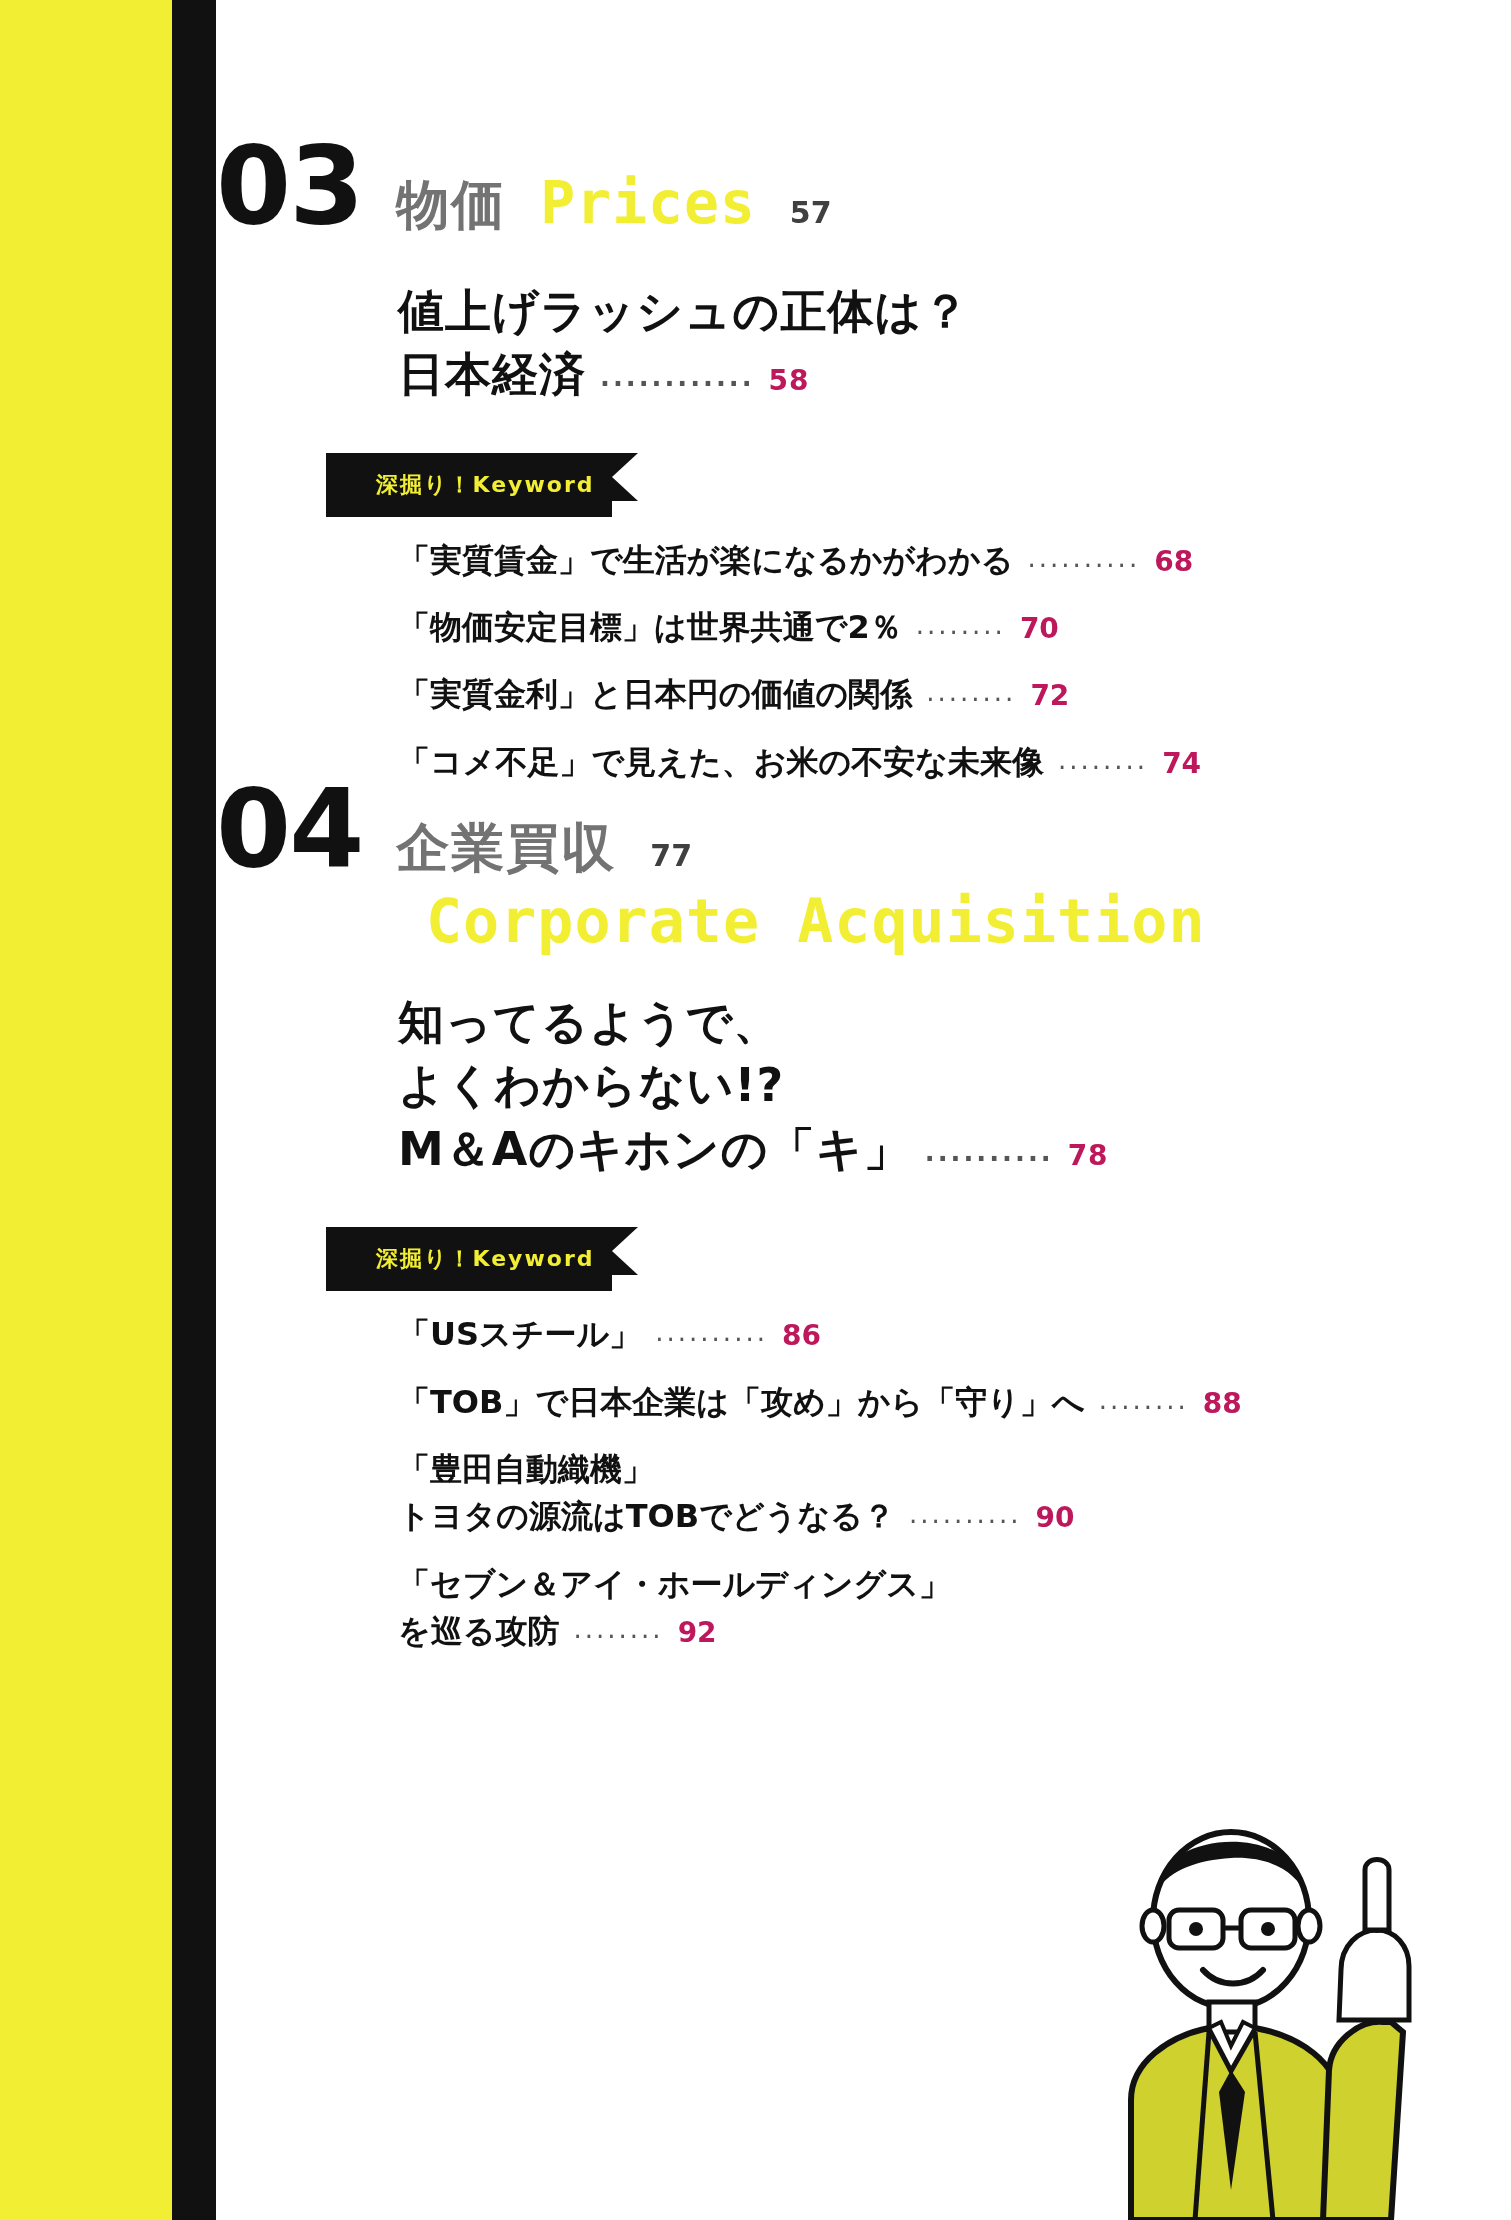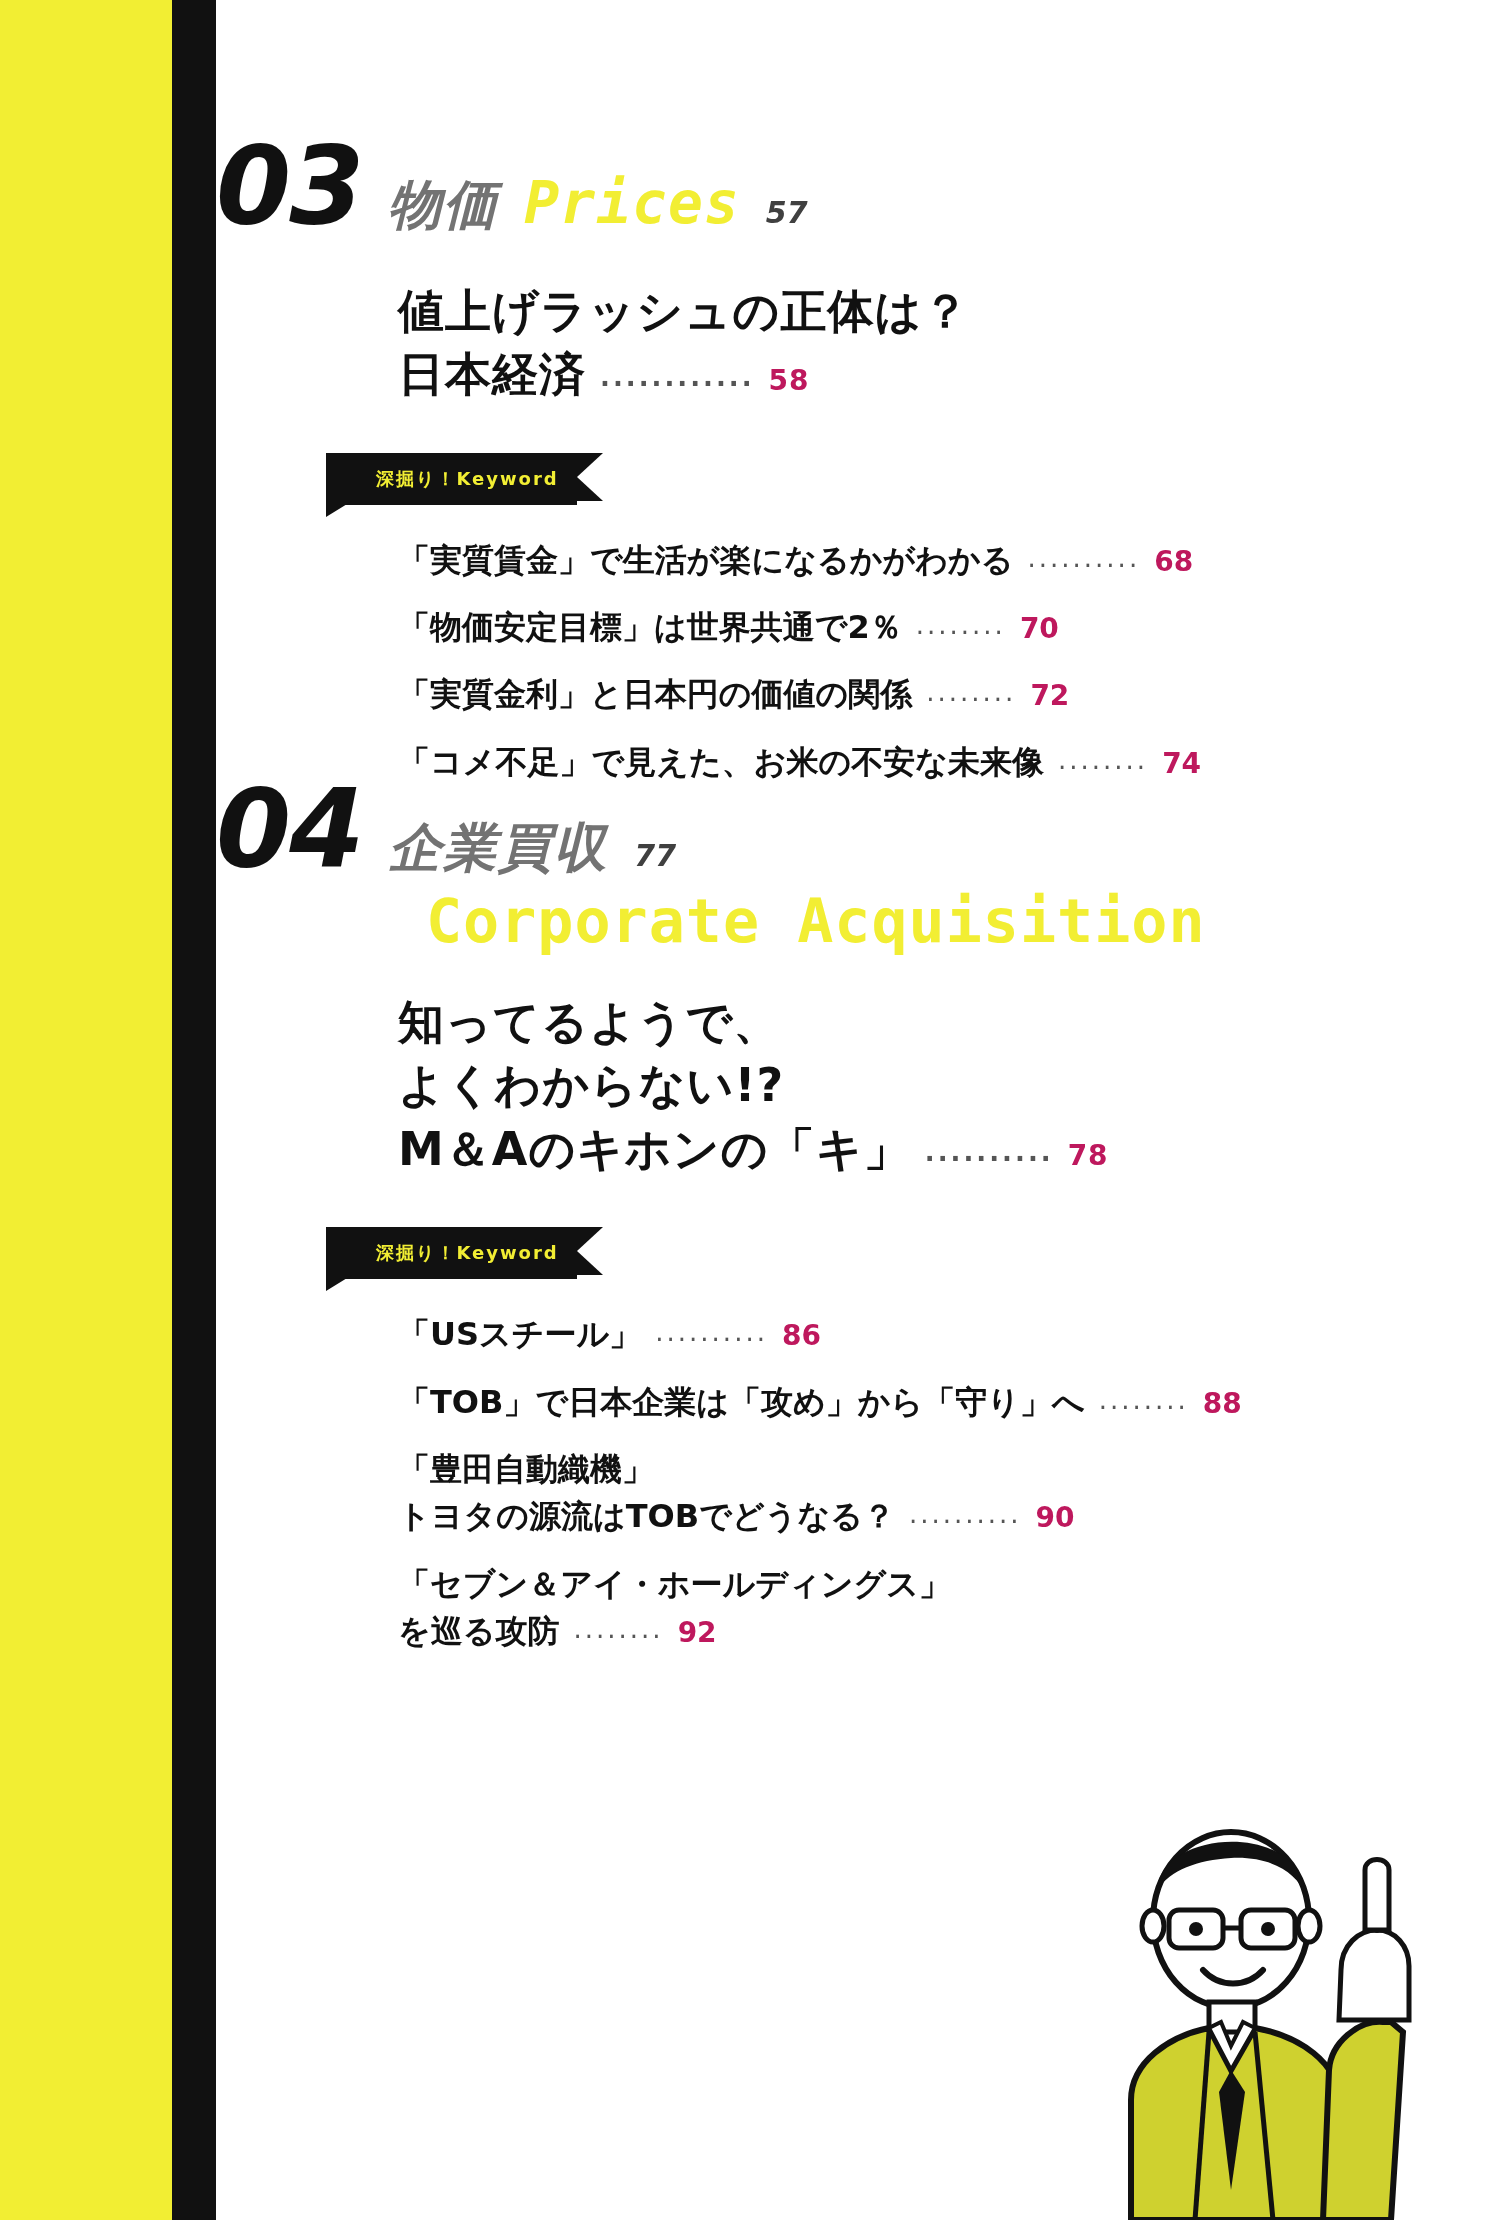--- a/index.html
+++ b/index.html
@@ -44,22 +44,21 @@
     bottom: 0;
   }
 
   
   .chapter {
     position: relative;
   }
   .chapter-head {
     display: flex;
     align-items: baseline;
-    gap: 26px;
-    font-style: italic;
+    gap: 34px;
   }
   .chapter-num {
     font-family: "DejaVu Sans", sans-serif;
     font-weight: bold;
     font-size: 108px;
     line-height: 1;
     letter-spacing: -2px;
     color: #111111;
     margin-left: -110px;
   }
@@ -134,26 +133,26 @@
   .ribbon-wrap {
     margin-top: 46px;
     margin-left: 0;
     position: relative;
     height: 58px;
   }
   .ribbon {
     position: absolute;
     left: 0;
     top: 0;
-    height: 52px;
+    height: 64px;
     background: #111111;
     color: #f2ee33;
     font-family: "DejaVu Sans", sans-serif;
     font-weight: bold;
-    font-size: 18px;
+    font-size: 22px;
     letter-spacing: 2px;
     display: flex;
     align-items: center;
     padding: 0 18px 0 50px;
   }
   .ribbon::after {
     content: "";
     position: absolute;
     right: -26px;
     top: 0;

